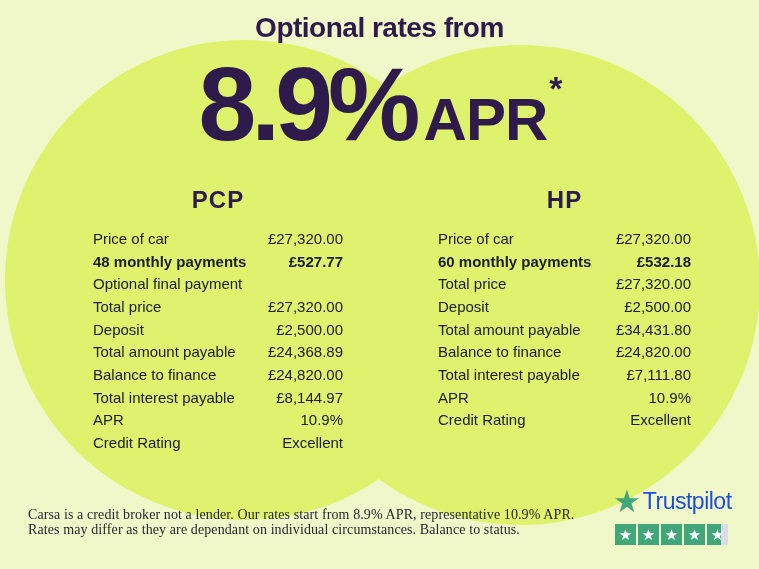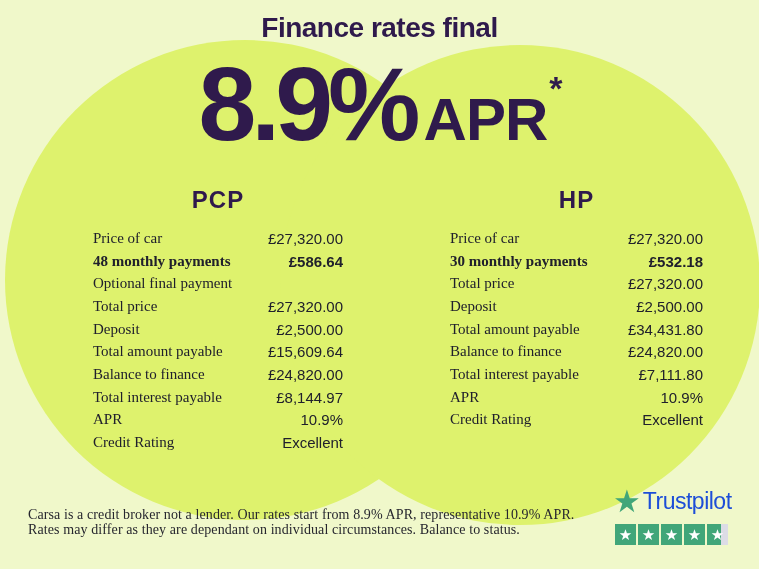--- a/index.html
+++ b/index.html
@@ -43,37 +43,37 @@
     letter-spacing:-1px;
     margin-left:8px;
   }
   .rate-asterisk {
     font-size:34px; font-weight:700;
     position:relative; top:-40px; left:2px;
   }
 
   .col { position:absolute; top:186px; }
   .col-pcp { left:93px;  width:250px; }
-  .col-hp  { left:450px; width:253px; }
+  .col-hp  { left:438px; width:253px; }
   .col-title {
     text-align:center;
     font-size:24px; font-weight:700;
     color:#2f1a4c;
     letter-spacing:1px;
     margin-bottom:13px;
   }
   .rows { display:flex; flex-direction:column; }
   .row {
     display:flex; justify-content:space-between; align-items:center;
     height:22.7px;
     font-size:15px;
     color:#20202c;
   }
   .row.bold { font-weight:700; }
-  .row-label { text-align:left;font-family:Liberation Serif, serif; }
+  .row-label { text-align:left; }
   .row-value { text-align:right; }
 
   .disclaimer {
     position:absolute; left:28px; top:507px;
     font-size:14px; line-height:15px;
     color:#26262e;
     letter-spacing:0.1px;
     font-family:Liberation Serif, serif;
   }
 
@@ -105,52 +105,52 @@
 </head>
 <body>
 
 <div class="canvas">
 
   <div class="circle circle-left"></div>
   <div class="circle circle-right"></div>
 
   <div class="content">
 
-    <div class="banner-title">Finance rates final</div>
+    <div class="banner-title">Optional rates from</div>
 
     <div class="rate-row">
       <span class="rate-big">8.9%</span><span class="rate-apr">APR</span><span class="rate-asterisk">*</span>
     </div>
 
     <div class="col col-pcp">
       <div class="col-title">PCP</div>
       <div class="rows">
         <div class="row">
           <span class="row-label">Price of car</span>
           <span class="row-value">£27,320.00</span>
         </div>
         <div class="row bold">
           <span class="row-label">48 monthly payments</span>
-          <span class="row-value">£586.64</span>
+          <span class="row-value">£527.77</span>
         </div>
         <div class="row">
           <span class="row-label">Optional final payment</span>
           <span class="row-value"></span>
         </div>
         <div class="row">
           <span class="row-label">Total price</span>
           <span class="row-value">£27,320.00</span>
         </div>
         <div class="row">
           <span class="row-label">Deposit</span>
           <span class="row-value">£2,500.00</span>
         </div>
         <div class="row">
           <span class="row-label">Total amount payable</span>
-          <span class="row-value">£15,609.64</span>
+          <span class="row-value">£24,368.89</span>
         </div>
         <div class="row">
           <span class="row-label">Balance to finance</span>
           <span class="row-value">£24,820.00</span>
         </div>
         <div class="row">
           <span class="row-label">Total interest payable</span>
           <span class="row-value">£8,144.97</span>
         </div>
         <div class="row">
@@ -165,21 +165,21 @@
     </div>
 
     <div class="col col-hp">
       <div class="col-title">HP</div>
       <div class="rows">
         <div class="row">
           <span class="row-label">Price of car</span>
           <span class="row-value">£27,320.00</span>
         </div>
         <div class="row bold">
-          <span class="row-label">30 monthly payments</span>
+          <span class="row-label">60 monthly payments</span>
           <span class="row-value">£532.18</span>
         </div>
         <div class="row">
           <span class="row-label">Total price</span>
           <span class="row-value">£27,320.00</span>
         </div>
         <div class="row">
           <span class="row-label">Deposit</span>
           <span class="row-value">£2,500.00</span>
         </div>

